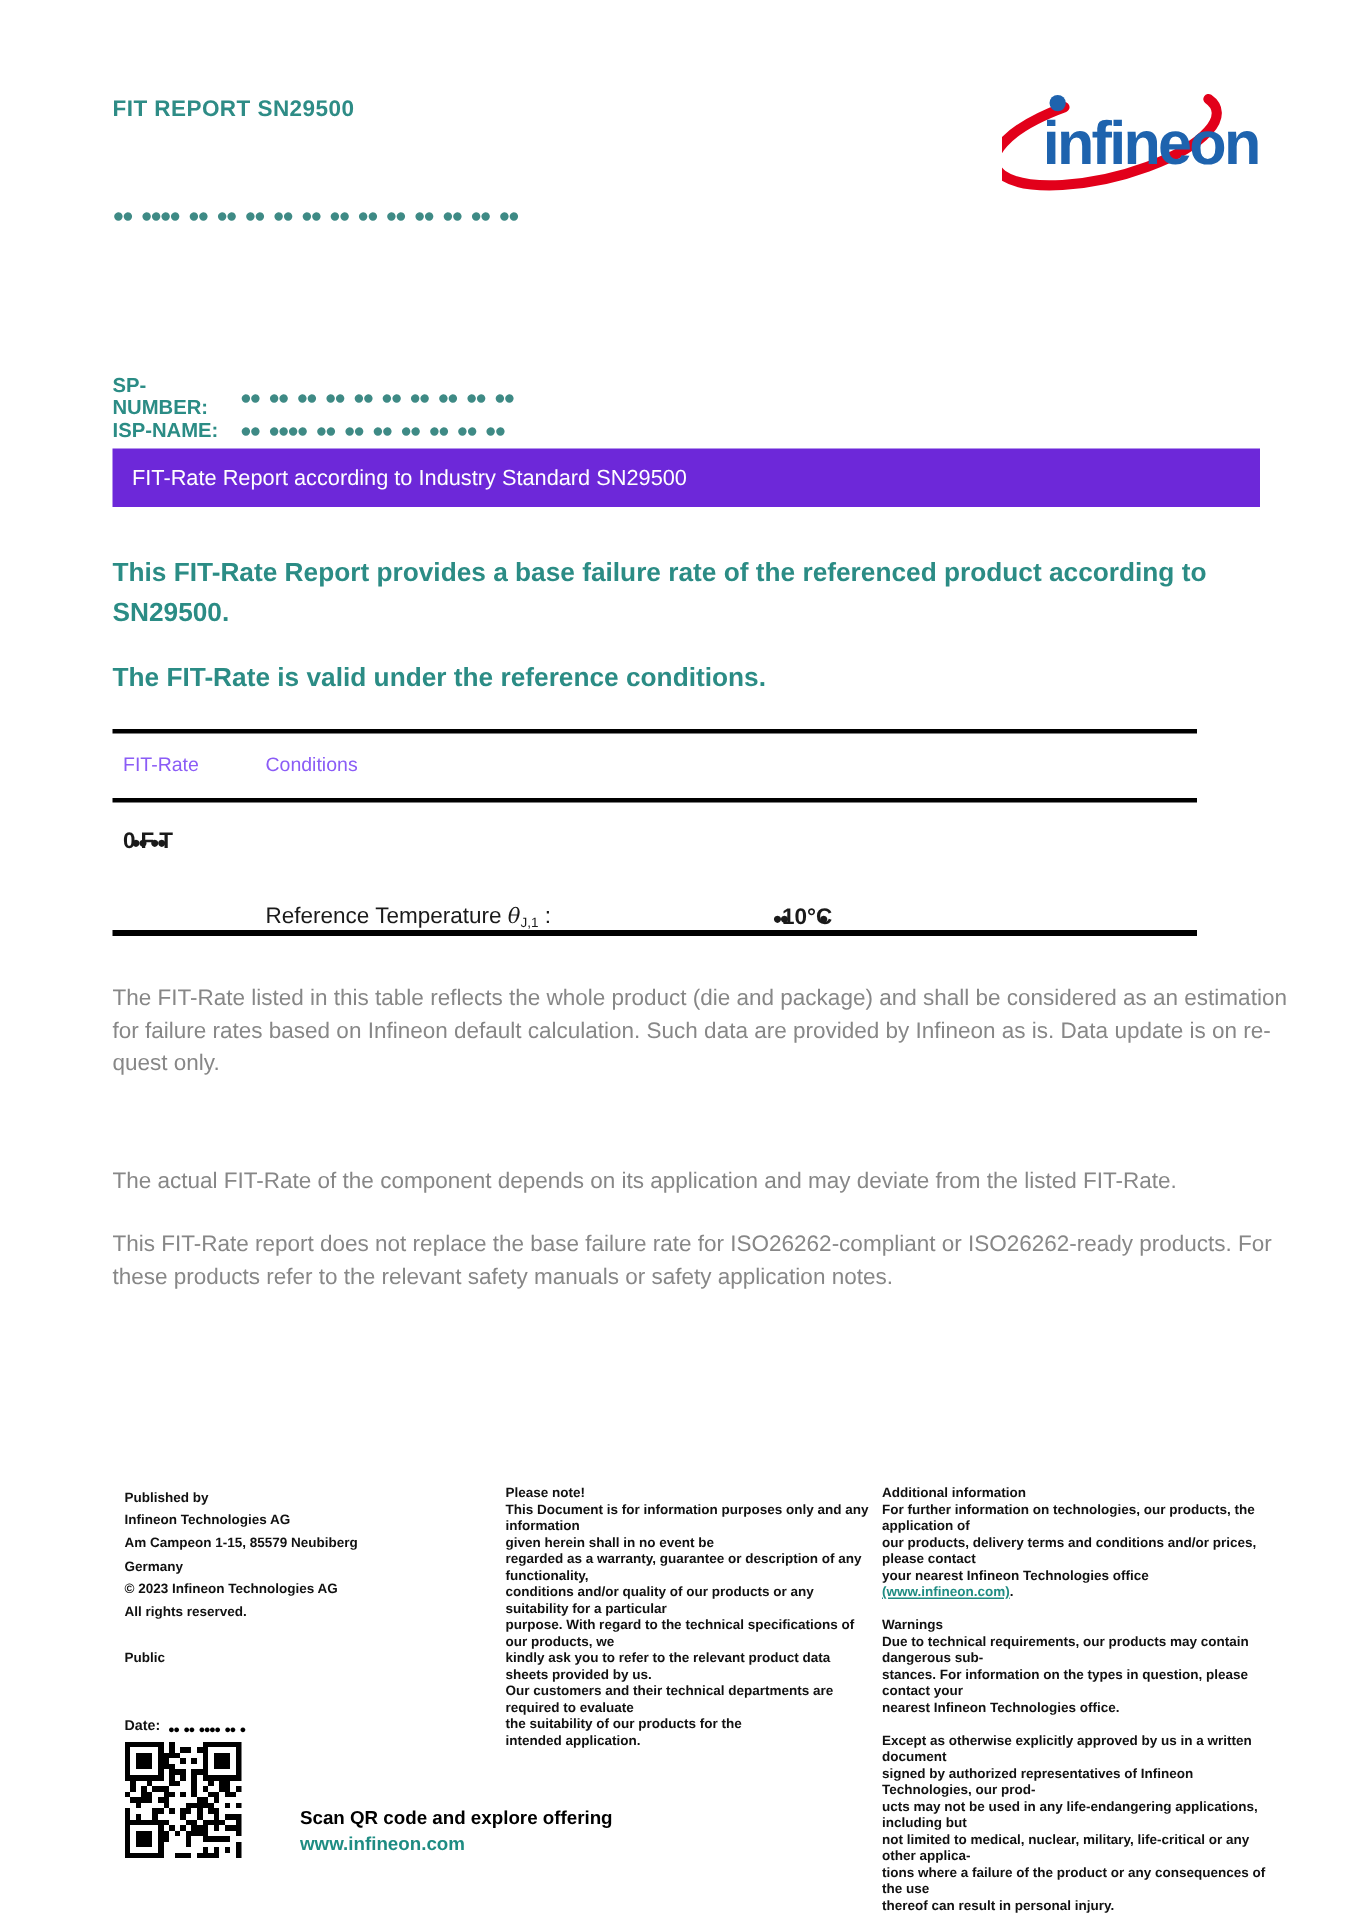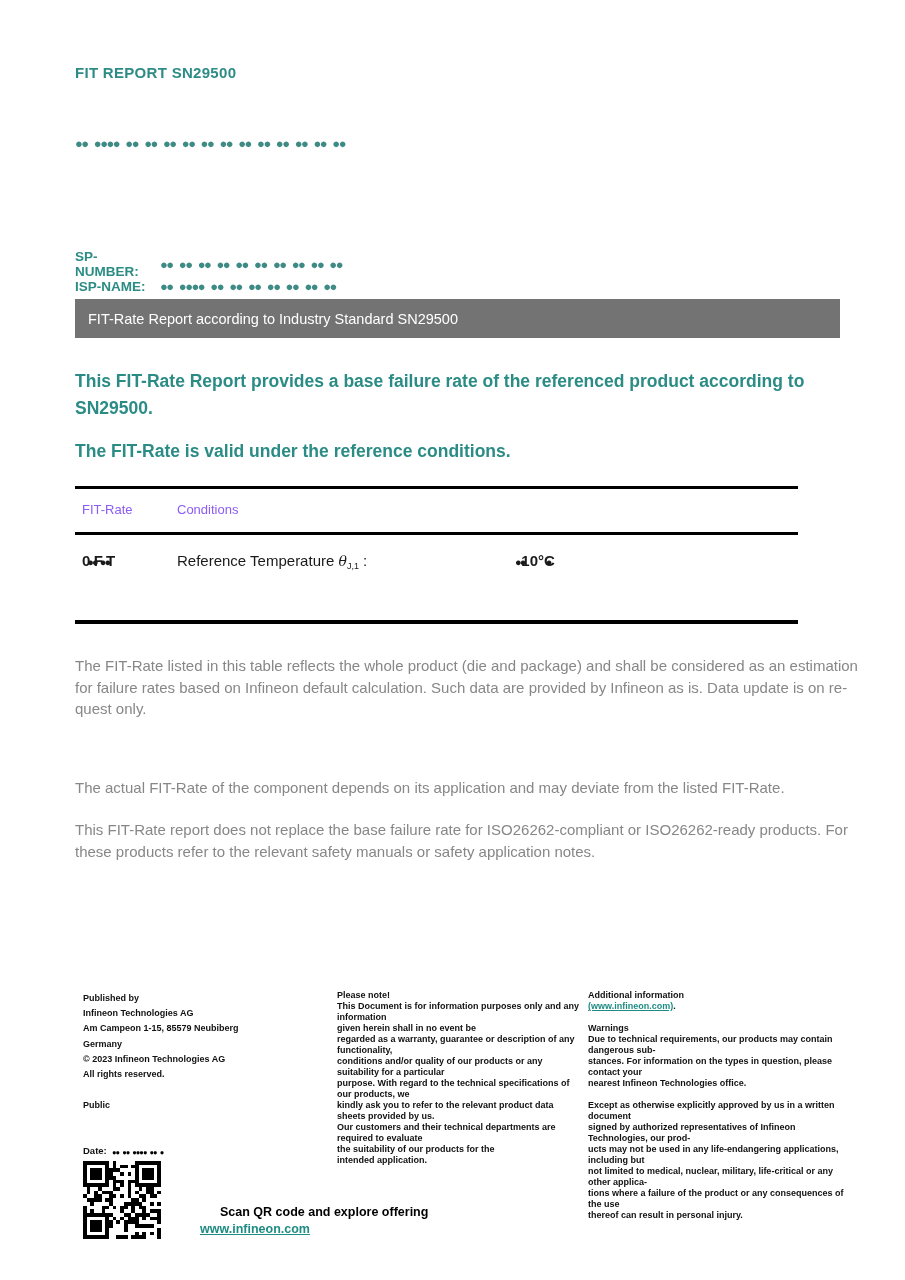--- a/index.html
+++ b/index.html
@@ -14,37 +14,37 @@
 
   
   .rdots-teal{color:#3E8A85;font-size:13px;letter-spacing:-1.5px;word-spacing:4px;font-weight:700;}
   .title-redaction{left:75px;top:136px;}
   .field-row{left:75px;display:flex;align-items:center;}
   .field-row .lbl{width:85px;color:#2B8C85;font-weight:700;font-size:13.5px;}
   .sp-row{top:249px;}
   .isp-row{top:279px;}
 
   
-  .banner{left:75px;top:299px;width:765px;height:39px;background:#737373;display:flex;align-items:center;}
+  .banner{left:75px;top:299px;width:765px;height:39px;background:#6d28d9;display:flex;align-items:center;}
   .banner span{color:#ffffff;font-size:14.5px;font-weight:500;padding-left:13px;}
 
   
   .h-teal{left:75px;width:730px;color:#2B8C85;font-size:17.5px;font-weight:700;line-height:27px;}
   .h1{top:368px;}
   .h2{top:438px;}
 
   
   .fit-table{left:75px;top:486px;width:723px;}
   .tbl-title{font-size:15.5px;padding:0 0 9px 7px;color:#111;}
   .rule{border-top:3px solid #000;}
   .rule-bottom{border-top:4px solid #000;}
   .tbl-head{display:flex;padding:13px 0 15px 7px;font-size:13px;color:#8b5cf6;}
   .tbl-row{display:flex;padding:17px 0 0 7px;height:68px;font-size:15px;}
   .c-fit{width:95px;}
-  .c-cond{display:flex;flex:1;}
+  .c-cond{display:flex;flex:1;align-items:flex-end;}
   .cond-text{width:341px;}
   .rd{font-size:11px;letter-spacing:-2px;margin:0 -3px;font-weight:700;}
   .fit-val{font-weight:600;}
   .theta{font-family:"DejaVu Serif",serif;font-style:italic;font-size:14px;}
   .subsc{font-size:9px;vertical-align:-3px;}
   .temp-val{font-weight:600;}
   .rd-over{font-size:11px;letter-spacing:-2px;margin-left:-9px;font-weight:700;}
 
   
   .para{left:75px;width:792px;color:#878787;font-size:15px;line-height:21.5px;}
@@ -58,30 +58,37 @@
   .col1 .classification{margin-top:16px;font-weight:700;}
   .col2{left:337px;top:990px;width:243px;}
   .col3{left:588px;top:990px;width:265px;}
   .fgap{height:11px;}
   .flink{color:#1E8C82;text-decoration:underline;font-weight:600;cursor:pointer;}
 
   
   .date-label{left:83px;top:1145px;font-size:9.5px;font-weight:700;color:#111;}
   .date-redaction{left:112px;top:1148px;color:#000;font-size:7.5px;letter-spacing:-1px;word-spacing:2px;font-weight:700;}
   .qr{left:83px;top:1161px;width:78px;height:78px;}
-  .scan-text{left:200px;top:1205px;font-size:12.5px;font-weight:600;color:#000;margin-left:20px;}
-  .scan-link{left:200px;top:1222px;font-size:12.5px;font-weight:600;color:#1E8C82;text-decoration:underline;cursor:pointer;}
+  .scan-text{left:200px;top:1205px;font-size:12.5px;font-weight:600;color:#000;}
+  .scan-link{left:200px;top:1222px;font-size:12.5px;font-weight:600;color:#1E8C82;cursor:pointer;}
 </style>
 </head>
 <body>
 
 <div class="page">
 
   <div class="abs doc-title">FIT REPORT SN29500</div>
 
+  <div class="abs logo">
+    <svg viewBox="0 0 190 82" width="172" height="78">
+      <path d="M 46 15 A 84 30 -14 1 0 152 9" fill="none" stroke="#E2001A" stroke-width="7.5" stroke-linecap="round"></path>
+      <circle cx="41" cy="12" r="6" fill="#1E63AE"></circle>
+      <text x="30" y="57" font-size="45" font-weight="bold" fill="#1E63AE" letter-spacing="-2" font-family="Liberation Sans, sans-serif">infineon</text>
+    </svg>
+  </div>
 
   <div class="abs title-redaction rdots-teal">●● ●●●●  ●● ●● ●● ●● ●● ●●  ●● ●● ●● ●●  ●● ●●</div>
 
   <div class="abs field-row sp-row">
     <span class="lbl">SP-NUMBER:</span>
     <span class="rdots-teal">●●  ●●  ●● ●● ●● ●● ●● ●● ●● ●●</span>
   </div>
   <div class="abs field-row isp-row">
     <span class="lbl">ISP-NAME:</span>
     <span class="rdots-teal">●●  ●●●●  ●● ●●  ●● ●● ●● ●●  ●●</span>
@@ -138,20 +145,23 @@
 purpose. With regard to the technical specifications of our products, we
 kindly ask you to refer to the relevant product data sheets provided by us.
 Our customers and their technical departments are required to evaluate
 the suitability of our products for the
 intended application.</div>
     <div class="fgap"></div>
   </div>
 
   <div class="abs fcol col3">
     <div class="fhead">Additional information</div>
+    <div class="fbody pre">For further information on technologies, our products, the application of
+our products, delivery terms and conditions and/or prices, please contact
+your nearest Infineon Technologies office</div>
     <div class="fbody"><span class="flink">(www.infineon.com)</span><span>.</span></div>
     <div class="fgap"></div>
     <div class="fhead">Warnings</div>
     <div class="fbody pre">Due to technical requirements, our products may contain dangerous sub-
 stances. For information on the types in question, please contact your
 nearest Infineon Technologies office.</div>
     <div class="fgap"></div>
     <div class="fbody pre">Except as otherwise explicitly approved by us in a written document
 signed by authorized representatives of Infineon Technologies, our prod-
 ucts may not be used in any life-endangering applications, including but

